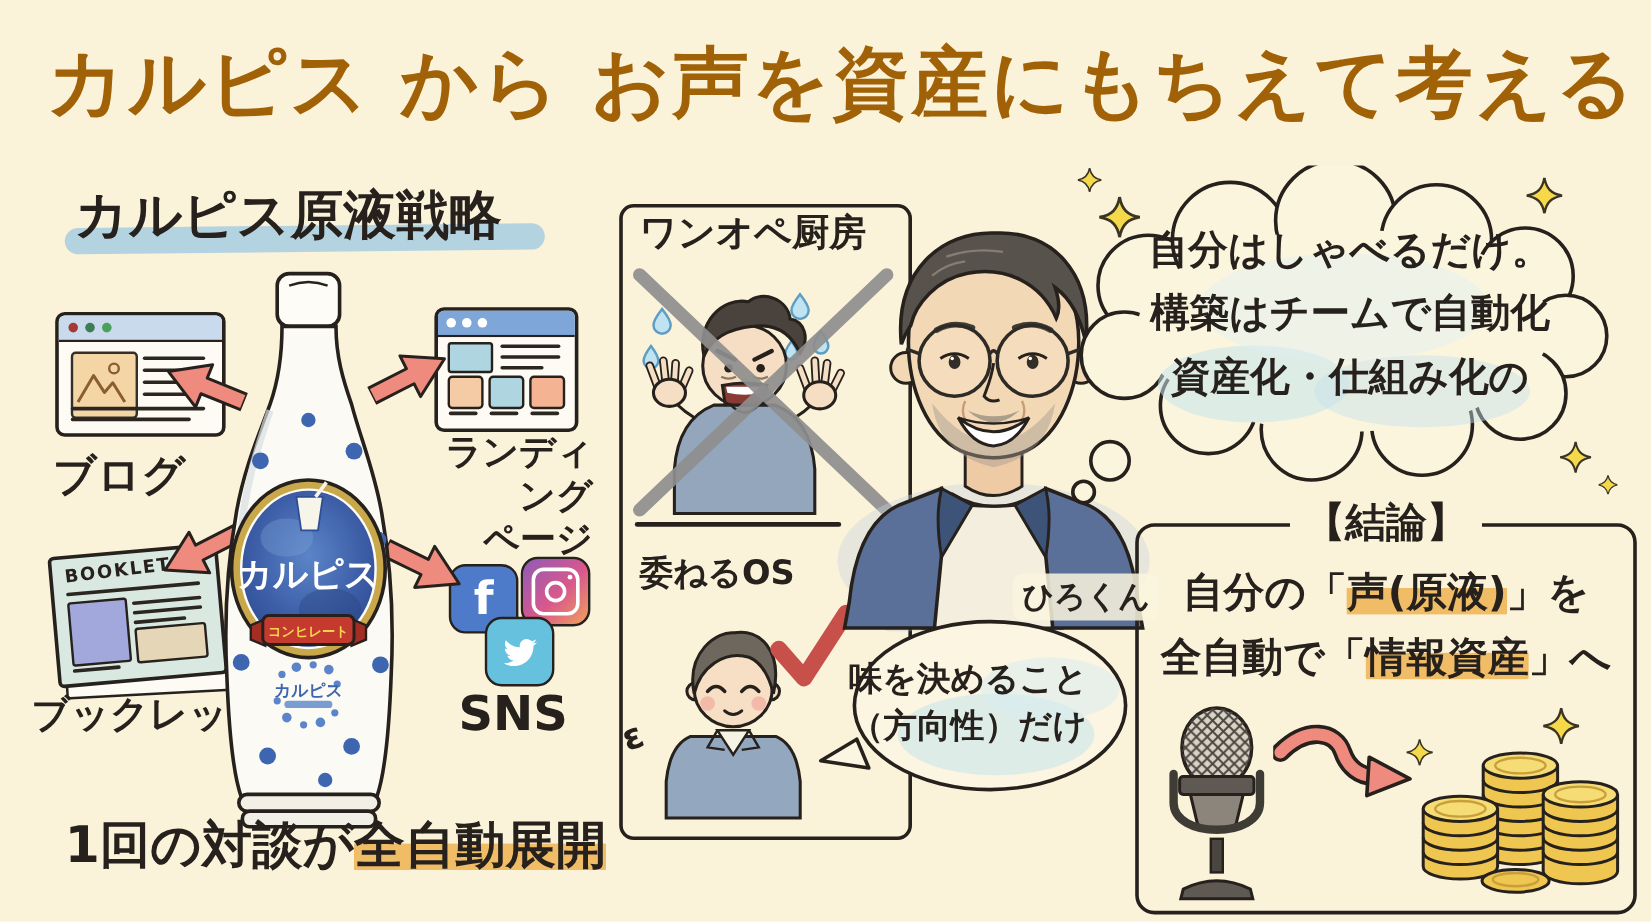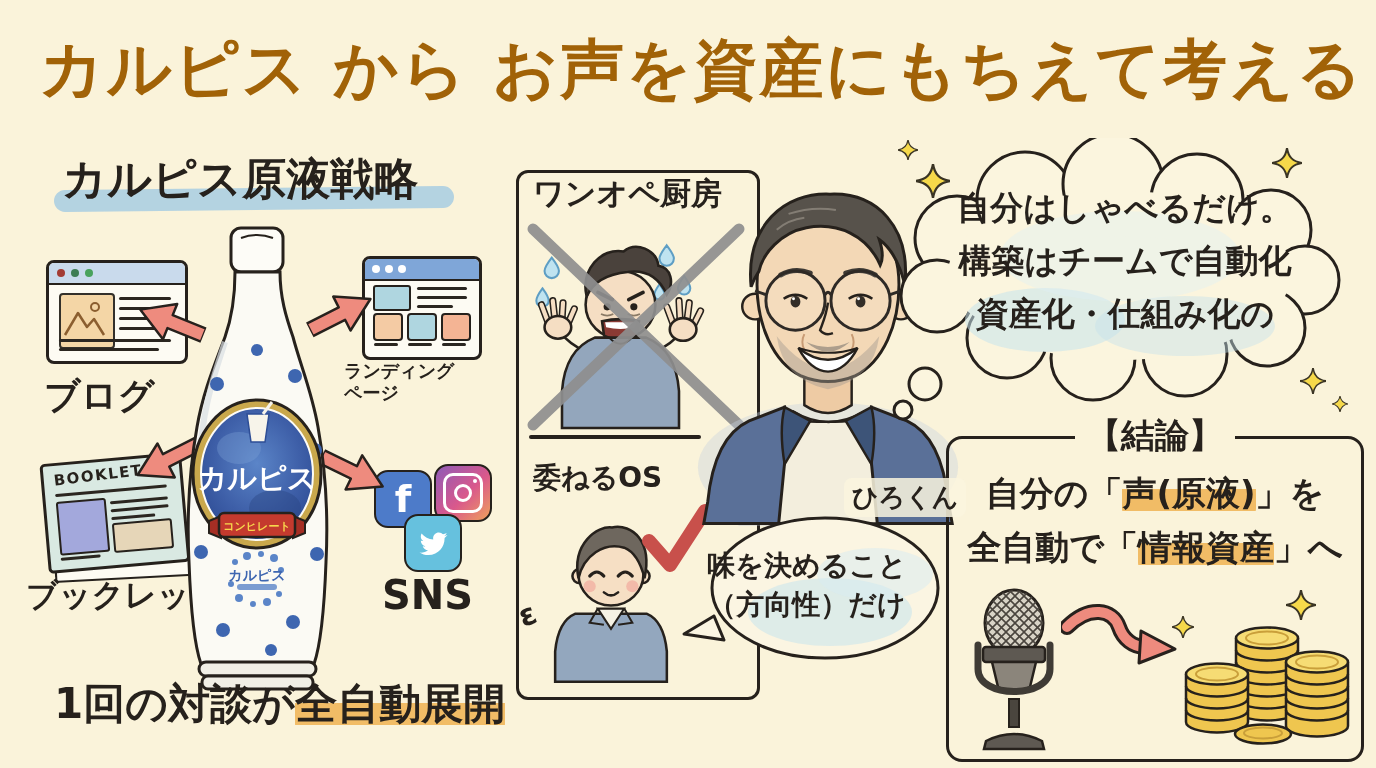--- a/index.html
+++ b/index.html
@@ -16,21 +16,21 @@
   .b-head{position:absolute;left:0;top:0;right:0;height:20px;border-bottom:2.5px solid #26211c;border-radius:5px 5px 0 0;}
   .dot{position:absolute;width:8px;height:8px;border-radius:50%;top:6px;}
   .blog-icon{left:46px;top:260px;width:136px;height:98px;}
   .blog-icon .b-head{background:#C9DAEC;}
   .imgbox{position:absolute;left:10px;top:30px;width:52px;height:52px;background:#F4D6A6;border:2.5px solid #33302a;border-radius:4px;}
   .landing-icon{left:362px;top:256px;width:114px;height:98px;}
   .landing-icon .b-head{background:#7FA6D8;}
   .card{position:absolute;width:26px;height:24px;border:2.5px solid #26211c;border-radius:4px;top:54px;}
   .icon-label{font-weight:800;}
   .blog-label{left:44px;top:362px;font-size:36px;margin-top:10px;}
-  .landing-label{left:344px;top:360px;width:150px;text-align:left;font-size:18px;line-height:1.2;}
+  .landing-label{left:344px;top:360px;width:150px;text-align:right;font-size:30px;line-height:1.2;}
   .booklet-wrap{left:44px;top:458px;width:140px;height:112px;transform:rotate(-5deg);}
   .page{position:absolute;left:6px;width:132px;height:14px;background:#FDFBF3;border:2.5px solid #26211c;border-radius:3px;}
   .cover{position:absolute;left:0;top:0;width:136px;height:104px;background:#D9E9E2;border:3px solid #26211c;border-radius:5px;}
   .cover-title{position:absolute;left:10px;top:4px;font-size:15px;font-weight:800;letter-spacing:1.5px;transform:rotate(-2deg);}
   .purplebox{position:absolute;left:10px;top:36px;width:46px;height:50px;background:#A3A8DC;border:2.5px solid #26211c;border-radius:3px;}
   .beigebox{position:absolute;left:64px;top:62px;width:56px;height:26px;background:#E6D6B8;border:2.5px solid #26211c;border-radius:3px;}
   .booklet-label{left:26px;top:574px;font-size:32px;}
   .sns-label{left:382px;top:572px;font-size:40px;}
   .sns-icon{width:54px;height:54px;border:2.5px solid #26211c;border-radius:14px;display:flex;align-items:center;justify-content:center;}
   .fb{left:374px;top:470px;background:#4D7BC9;color:#fff;font-size:38px;font-weight:800;}

